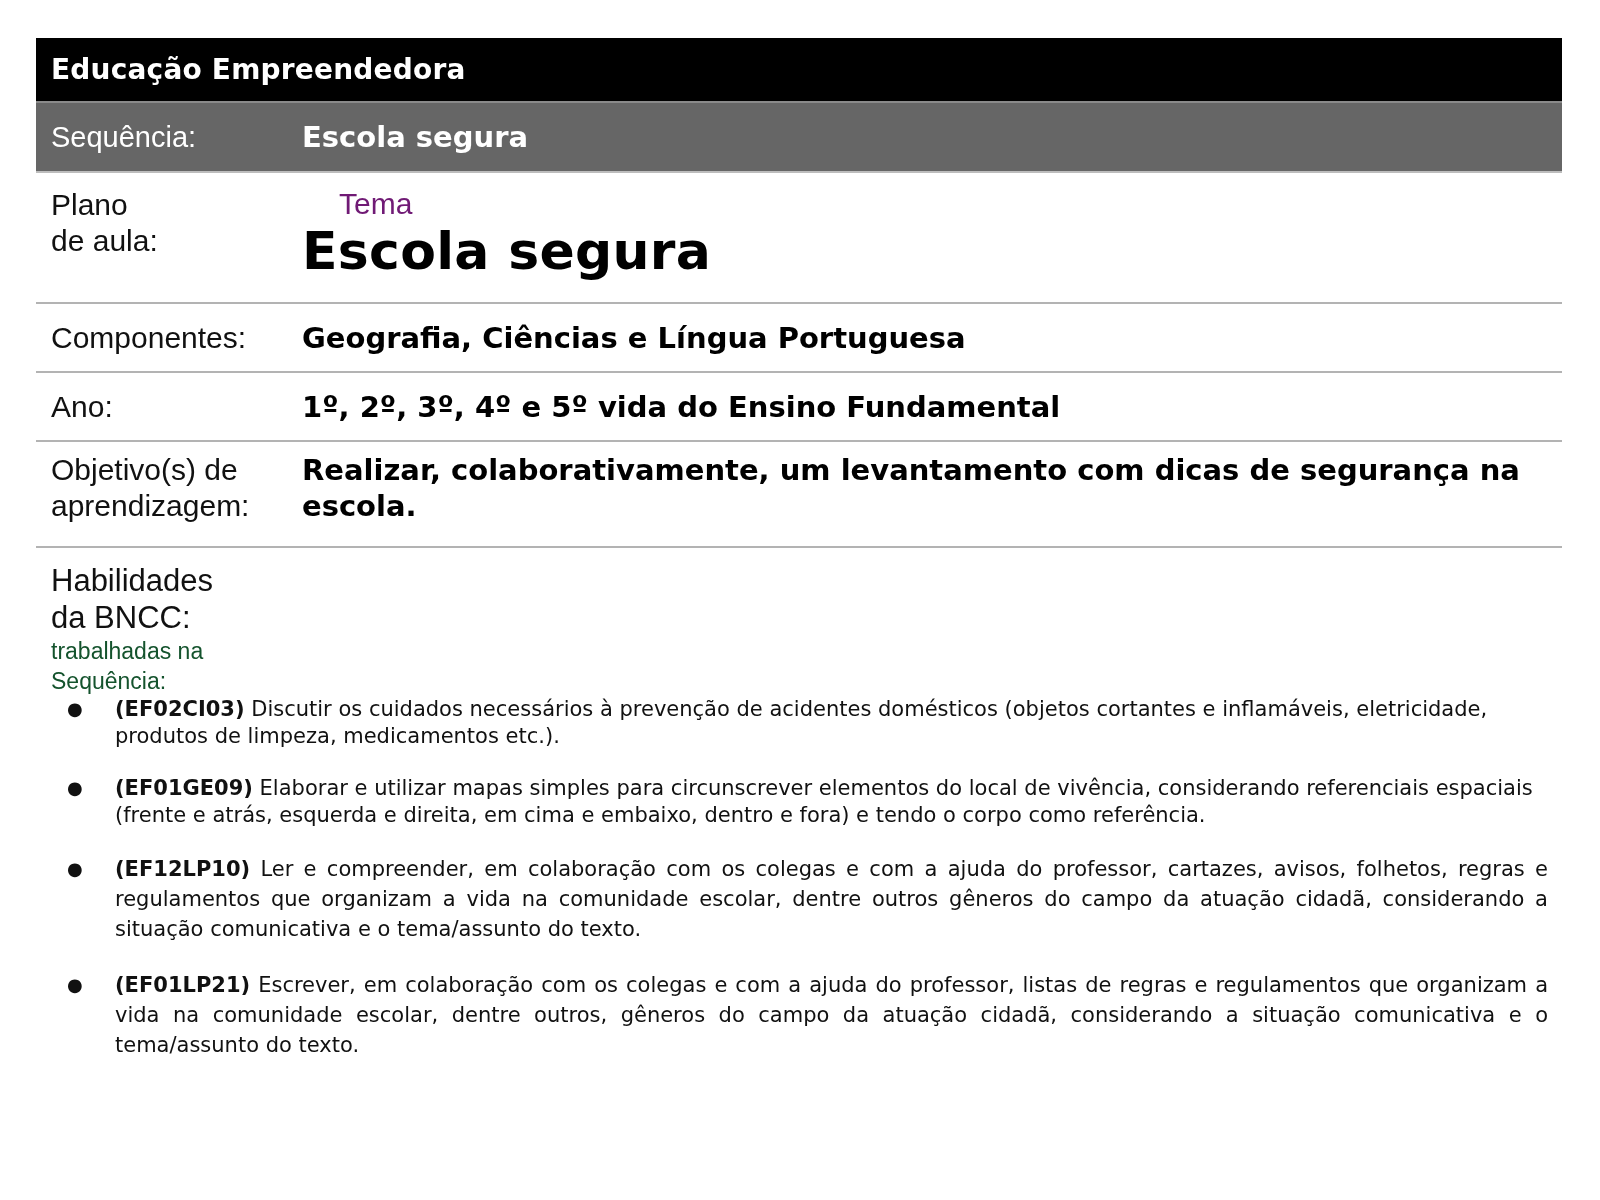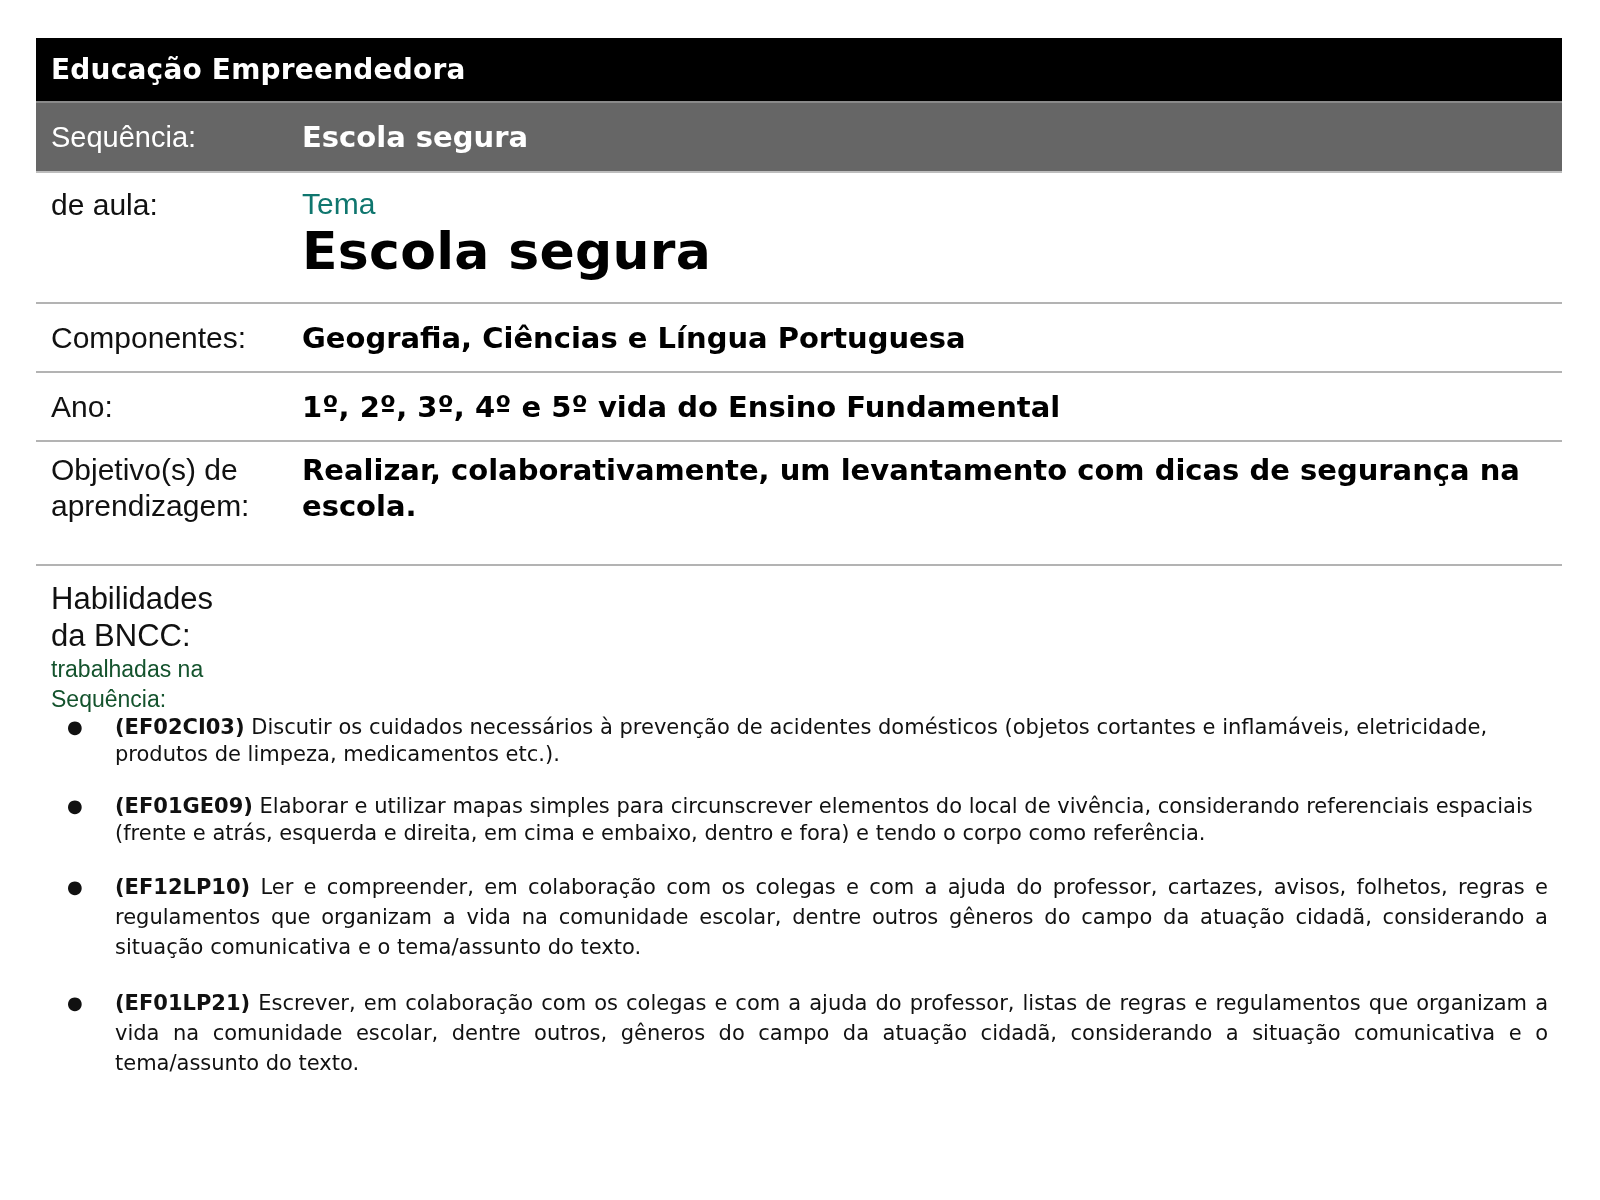--- a/index.html
+++ b/index.html
@@ -10,25 +10,25 @@
   .lab { width:266px; padding-left:15px; box-sizing:border-box; flex:none; }
   .val { flex:1; box-sizing:border-box; padding-right:14px; }
   .hdr-black { background:#000; height:65px; align-items:center; border-bottom:2px solid #8a8a8a; }
   .hdr-black .title { color:#fff; font-weight:bold; font-size:28px; padding-left:15px; letter-spacing:0.2px; }
   .hdr-gray { background:#666666; height:70px; align-items:center; border-bottom:2px solid #bdbdbd; }
   .hdr-gray .lab { color:#fff; font-weight:300; font-size:29px; font-family:"Liberation Sans", sans-serif; }
   .hdr-gray .val { color:#fff; font-weight:bold; font-size:29px; }
   .sep { border-bottom:2px solid #b3b3b3; }
   .lab-light { font-family:"Liberation Sans", sans-serif; font-size:30px; font-weight:normal; color:#111; line-height:36px; }
   .plano { height:131px; padding-top:14px; }
-  .plano .tema-label { font-family:"Liberation Sans", sans-serif; font-size:30px; line-height:34px; color:#0f766e; }
+  .plano .tema-label { font-family:"Liberation Sans", sans-serif; font-size:30px; line-height:34px; color:#701a75;margin-left:37px; }
   .plano .tema-title { font-weight:bold; font-size:52px; line-height:60px; letter-spacing:0.3px; }
   .simple { height:69px; align-items:center; }
   .simple .val { font-weight:bold; font-size:29px; }
-  .objetivo { height:124px; padding-top:10px; }
+  .objetivo { height:106px; padding-top:10px; }
   .objetivo .val { font-weight:bold; font-size:29px; line-height:36px; }
   .habil { padding-top:14px;flex-direction:column; }
   .habil .lab .big { font-family:"Liberation Sans", sans-serif; font-size:31px; line-height:37px; color:#111; }
   .habil .lab .small { font-family:"Liberation Sans", sans-serif; font-size:23px; line-height:30px; color:#14532d; }
   ul.skills { list-style:none; margin:0; padding:0; }
   ul.skills li { position:relative; padding-left:79px; font-size:21px; color:#111; margin-bottom:26px; }
   ul.skills li .bullet { position:absolute; left:31px; top:0; font-size:18px; }
   ul.skills li .code { font-weight:bold; }
   ul.skills li.tight { line-height:26.5px; }
   ul.skills li.loose { line-height:30px; text-align:justify; }
@@ -42,20 +42,21 @@
     <span class="title">Educação Empreendedora</span>
   </div>
 
   <div class="row hdr-gray">
     <div class="lab">Sequência:</div>
     <div class="val">Escola segura</div>
   </div>
 
   <div class="row plano sep">
     <div class="lab lab-light">
+      <div>Plano</div>
       <div>de aula:</div>
     </div>
     <div class="val">
       <div class="tema-label">Tema</div>
       <div class="tema-title">Escola segura</div>
     </div>
   </div>
 
   <div class="row simple sep">
     <div class="lab lab-light">Componentes:</div>

